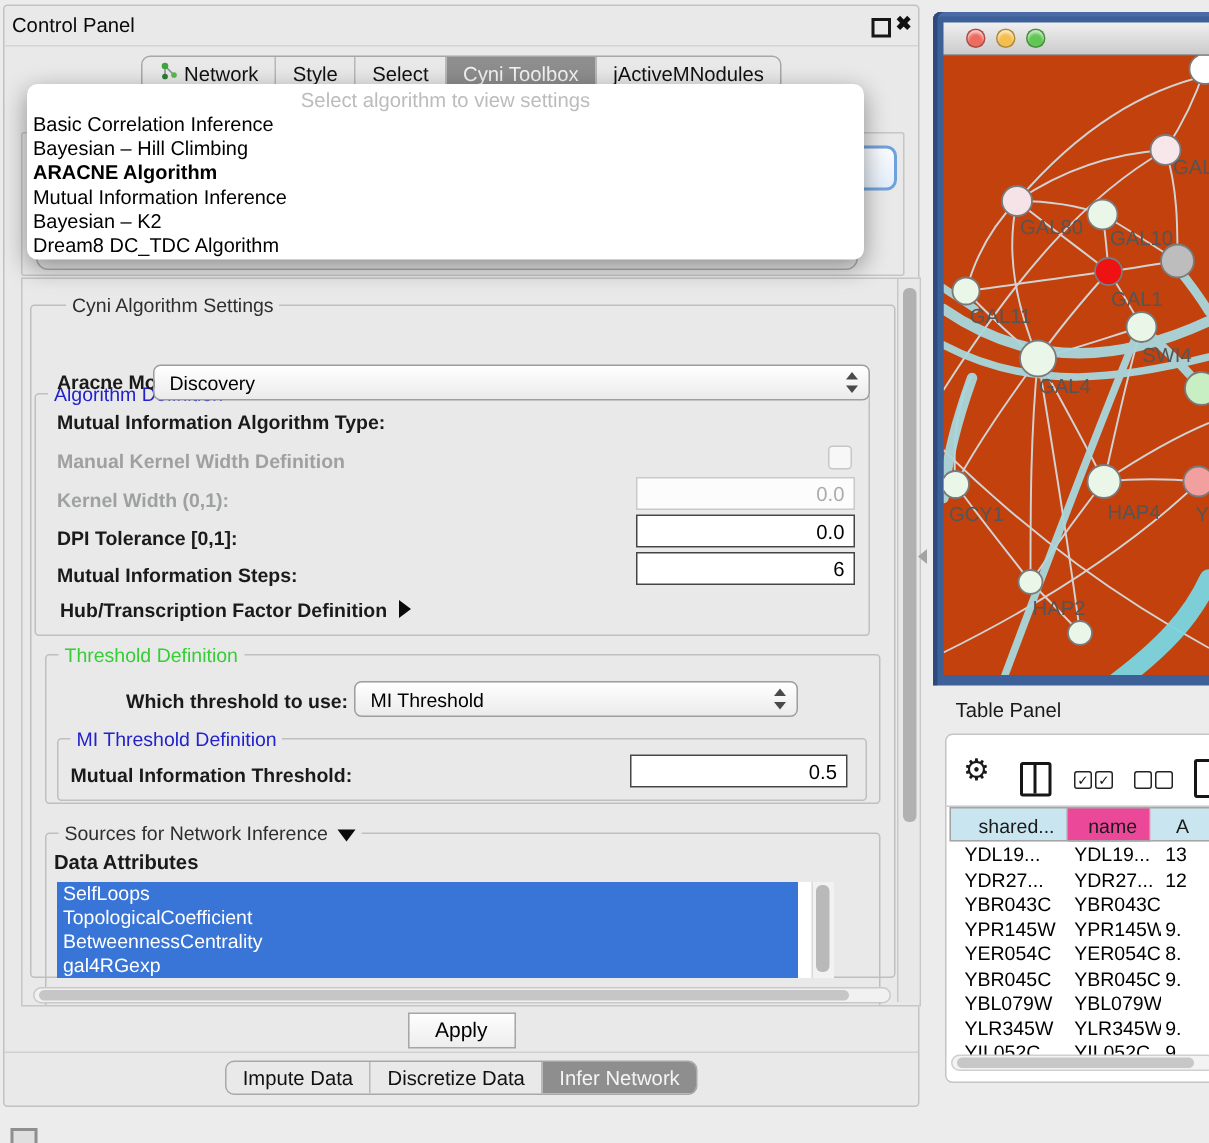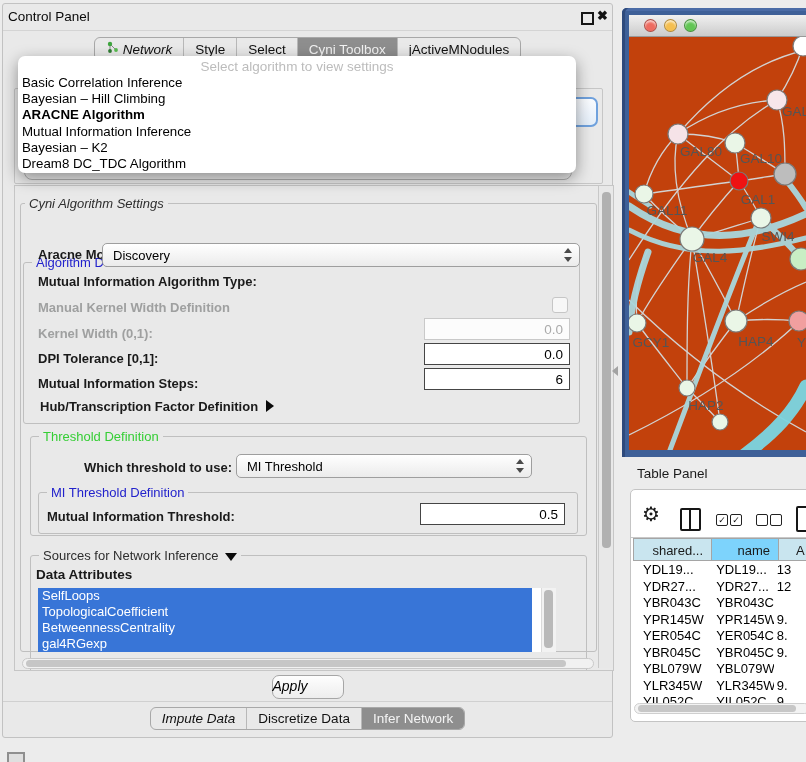--- a/index.html
+++ b/index.html
@@ -11,21 +11,21 @@
     background:#E9E9E9;border:1px solid #C2C2C2;border-radius:3px;}
   .panel-title{position:absolute;left:5px;top:5px;font-size:13.5px;color:#0A0A0A;}
   .float-btn{position:absolute;left:578px;top:8px;width:9px;height:9px;border:2px solid #161616;}
   .close-btn{position:absolute;left:594px;top:4px;font-size:13px;font-weight:bold;color:#111;}
   .title-sep{position:absolute;left:0;top:26px;width:100%;height:1px;background:#D4D4D4;}
 
   .seg-tabs{position:absolute;left:0;right:0;display:flex;justify-content:center;}
   .seg-tabs .inner{display:inline-flex;border:1px solid #A8A8A8;border-radius:6px;overflow:hidden;background:#E9E9E9;}
   .tab{display:flex;align-items:center;gap:4px;padding:3px 11px;font-size:13.5px;color:#111;
        border-left:1px solid #B8B8B8;white-space:nowrap;}
-  .tab:first-child{border-left:none;font-style:italic;}
+  .tab:first-child{border-left:none;}
   .tab.sel{background:#8E8E8E;color:#F4F4F4;}
 
   .top-tabs{top:33px;}
   .bottom-tabs{top:703px;}
 
   
   .inference-box{position:absolute;left:11px;top:84px;width:587px;height:94px;
     border:1px solid #C6C6C6;border-radius:2px;background:#E9E9E9;}
   .focused-combo{position:absolute;left:553px;top:93px;width:38px;height:26px;
     border:2px solid #6FA1DD;border-radius:7px;background:linear-gradient(#FAFCFF,#E4EEF9);}
@@ -74,21 +74,21 @@
   .src-scroll{position:absolute;right:0;top:0;width:14px;height:64px;background:#F2F2F2;border-left:1px solid #DADADA;}
   .src-thumb{position:absolute;left:2px;top:2px;width:9px;height:58px;background:#B9B9B9;border-radius:4px;}
 
   .hscroll{position:absolute;height:11px;background:#F1F1F1;border:1px solid #C9C9C9;border-radius:6px;box-sizing:border-box;}
   .hthumb{position:absolute;top:1px;height:7px;background:#C6C6C6;border-radius:4px;}
   .vscroll{position:absolute;left:583px;top:0;width:14px;height:482px;background:#E8E8E8;border-left:1px solid #C8C8C8;}
   .vthumb{position:absolute;left:3px;top:6px;width:9px;height:356px;background:#B1B1B1;border-radius:4px;}
 
   .apply-row{position:absolute;left:0;right:0;top:671px;display:flex;justify-content:center;}
   .apply-btn{width:70px;height:22px;background:linear-gradient(#FEFEFE,#EDEDED);border:1px solid #A6A6A6;
-    border-radius:7px;font-size:14px;text-align:left;line-height:21px;color:#000;font-style:italic;}
+    border-radius:0;font-size:14px;text-align:center;line-height:21px;color:#000;}
   .bottom-sep{position:absolute;left:0;top:697px;width:100%;height:1px;background:#D0D0D0;}
 
   
   .net-frame{position:absolute;left:622px;top:8px;width:200px;height:449px;background:#3E6098;
     border-top-left-radius:5px;box-shadow:inset 3px 0 0 #2E4A7C, inset 0 3px 0 #4A6BA6;}
   .net-titlebar{position:absolute;left:629px;top:15px;width:177px;height:22px;
     background:linear-gradient(#F0F0F0,#CBCBCB);border-bottom:1px solid #999;
     display:flex;align-items:center;gap:7px;padding-left:15px;box-sizing:border-box;}
   .tl{width:13px;height:13px;border-radius:50%;border:1px solid rgba(0,0,0,0.28);
       box-shadow:inset 0 2px 2px rgba(255,255,255,0.65);box-sizing:border-box;}
@@ -103,21 +103,21 @@
   .split-icon{position:absolute;left:49px;top:18px;width:17px;height:19px;border:2px solid #161616;border-radius:2px;}
   .split-icon:before{content:"";position:absolute;left:7px;top:0;width:2px;height:100%;background:#161616;}
   .cb{position:absolute;top:24px;width:10px;height:10px;border:1.5px solid #222;border-radius:2px;
       font-size:9px;line-height:10px;text-align:center;color:#111;}
   .doc-icon{position:absolute;left:165px;top:16px;width:16px;height:22px;border:2px solid #161616;border-radius:2px;}
   .tb-sep{position:absolute;left:0;top:47px;width:100%;height:1px;background:#C8C8C8;}
   .thead{position:absolute;left:2px;top:48px;display:flex;}
   .th{height:23px;line-height:23px;font-size:13px;color:#1A1A1A;box-sizing:border-box;
      border:1px solid #A5A5A5;border-left:none;text-align:right;padding-right:8px;overflow:hidden;}
   .th.c0{width:79px;border-left:1px solid #A5A5A5;background:#C9E5EF;}
-  .th.c1{width:67px;background:#7dd3fc;}
+  .th.c1{width:55px;background:#ec4899;}
   .th.c2{width:60px;background:#C9E5EF;text-align:left;padding:0 0 0 17px;}
   .tbody{position:absolute;left:2px;top:72px;width:196px;}
   .tr{display:flex;height:16.5px;line-height:16.5px;font-size:13px;color:#000;}
   .td{overflow:hidden;white-space:nowrap;box-sizing:border-box;}
   .td.c0{width:79px;padding-left:10px;}
   .td.c1{width:73px;padding-left:10px;}
   .td.c2{width:60px;padding-left:3px;}
   .tp-hscroll{position:absolute;left:3px;top:213px;width:176px;height:11px;background:#F3F3F3;
     border:1px solid #CFCFCF;border-radius:6px;box-sizing:border-box;}
   .tp-hthumb{position:absolute;left:3px;top:1px;width:158px;height:7px;background:#C7C7C7;border-radius:4px;}
@@ -176,21 +176,21 @@
           <div class="dd-item">Bayesian – Hill Climbing</div>
           <div class="dd-item b">ARACNE Algorithm</div>
           <div class="dd-item">Mutual Information Inference</div>
           <div class="dd-item">Bayesian – K2</div>
           <div class="dd-item">Dream8 DC_TDC Algorithm</div>
         </div>
     </div>
 
     <div class="main-scroll">
       <div class="gbox" style="left:5px;top:17px;width:575px;height:447px;">
-        <span class="legend" style="left:4px;font-style:italic;">Cyni Algorithm Settings</span>
+        <span class="legend" style="left:23px;">Cyni Algorithm Settings</span>
       </div>
 
       <div class="gbox" style="left:8px;top:44px;width:555px;height:160px;margin-top:32px;">
         <span class="legend blue">Algorithm Definition</span>
       </div>
       <span class="blabel" style="left:23px;top:61px;">Aracne Mode:</span>
       <div class="combo" style="left:87px;top:57px;width:478px;">
         <span class="ctext">Discovery</span>
         <span class="stepper"></span>
       </div>

